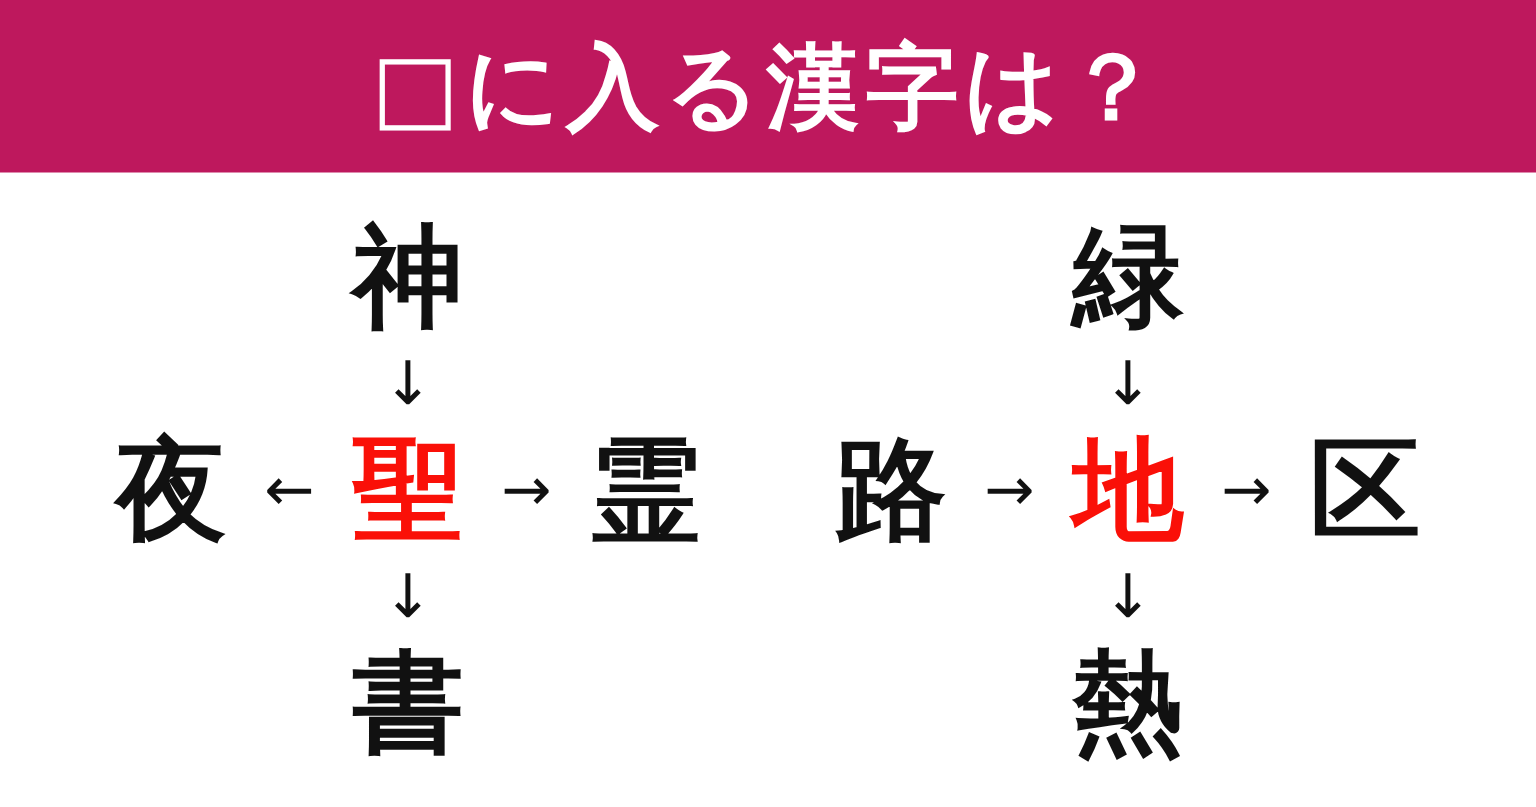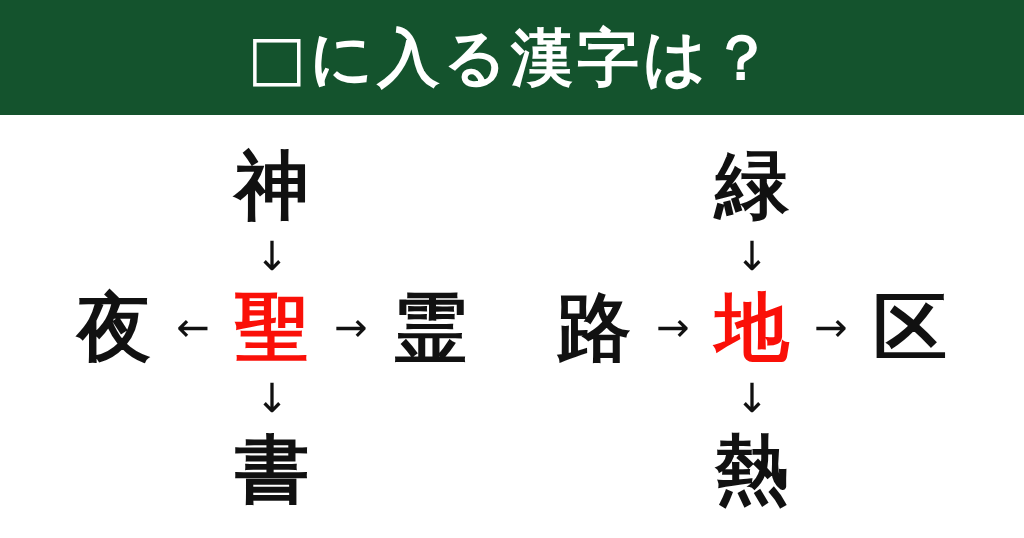--- a/index.html
+++ b/index.html
@@ -123,21 +123,21 @@
     display: flex;
     align-items: center;
     justify-content: center;
   }
 </style>
 </head>
 <body>
 
 <div id="page" style="background: rgb(255, 255, 255);">
 
-  <div id="banner" style="background: #14532d; align-items: center;">
+  <div id="banner" style="background: #be185d; align-items: center;">
     <div id="banner-title" style="color: rgb(255, 255, 255);">□に入る漢字は？</div>
   </div>
 
   <div id="puzzles">
 
     <div class="puzzle">
       <div class="row-v">
         <div class="cell">
           <span class="kanji" style="color: rgb(17, 17, 17);">神</span>
         </div>

